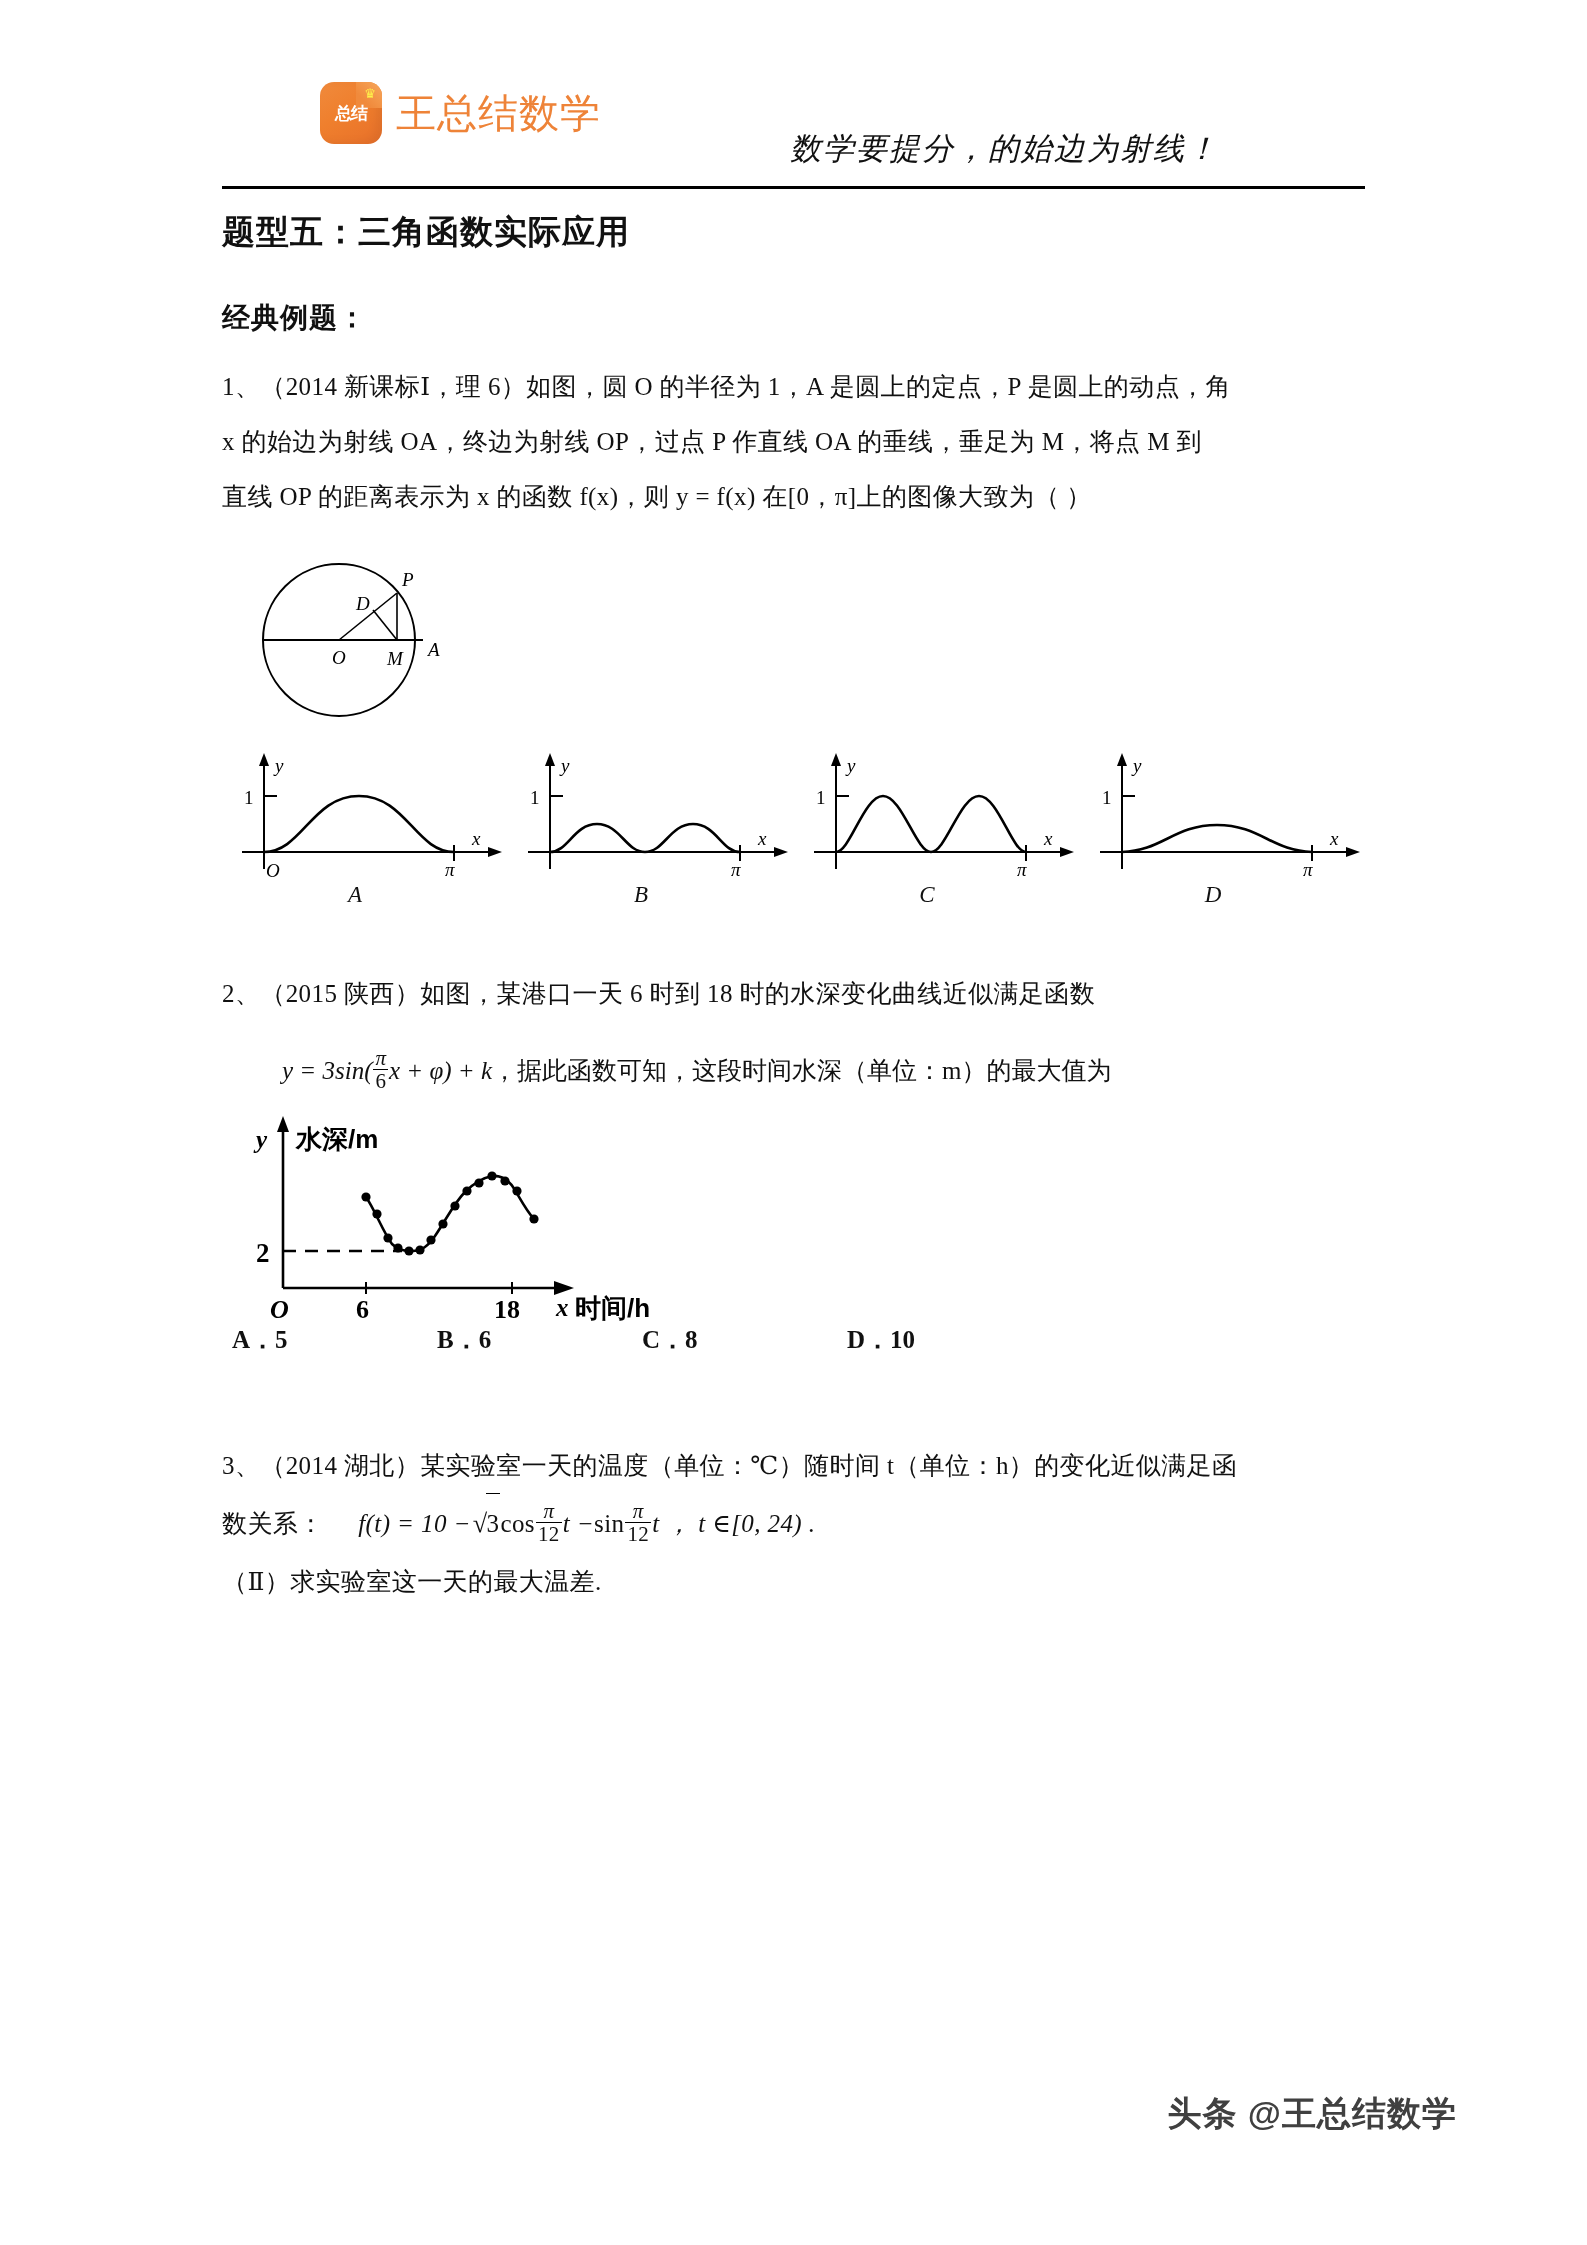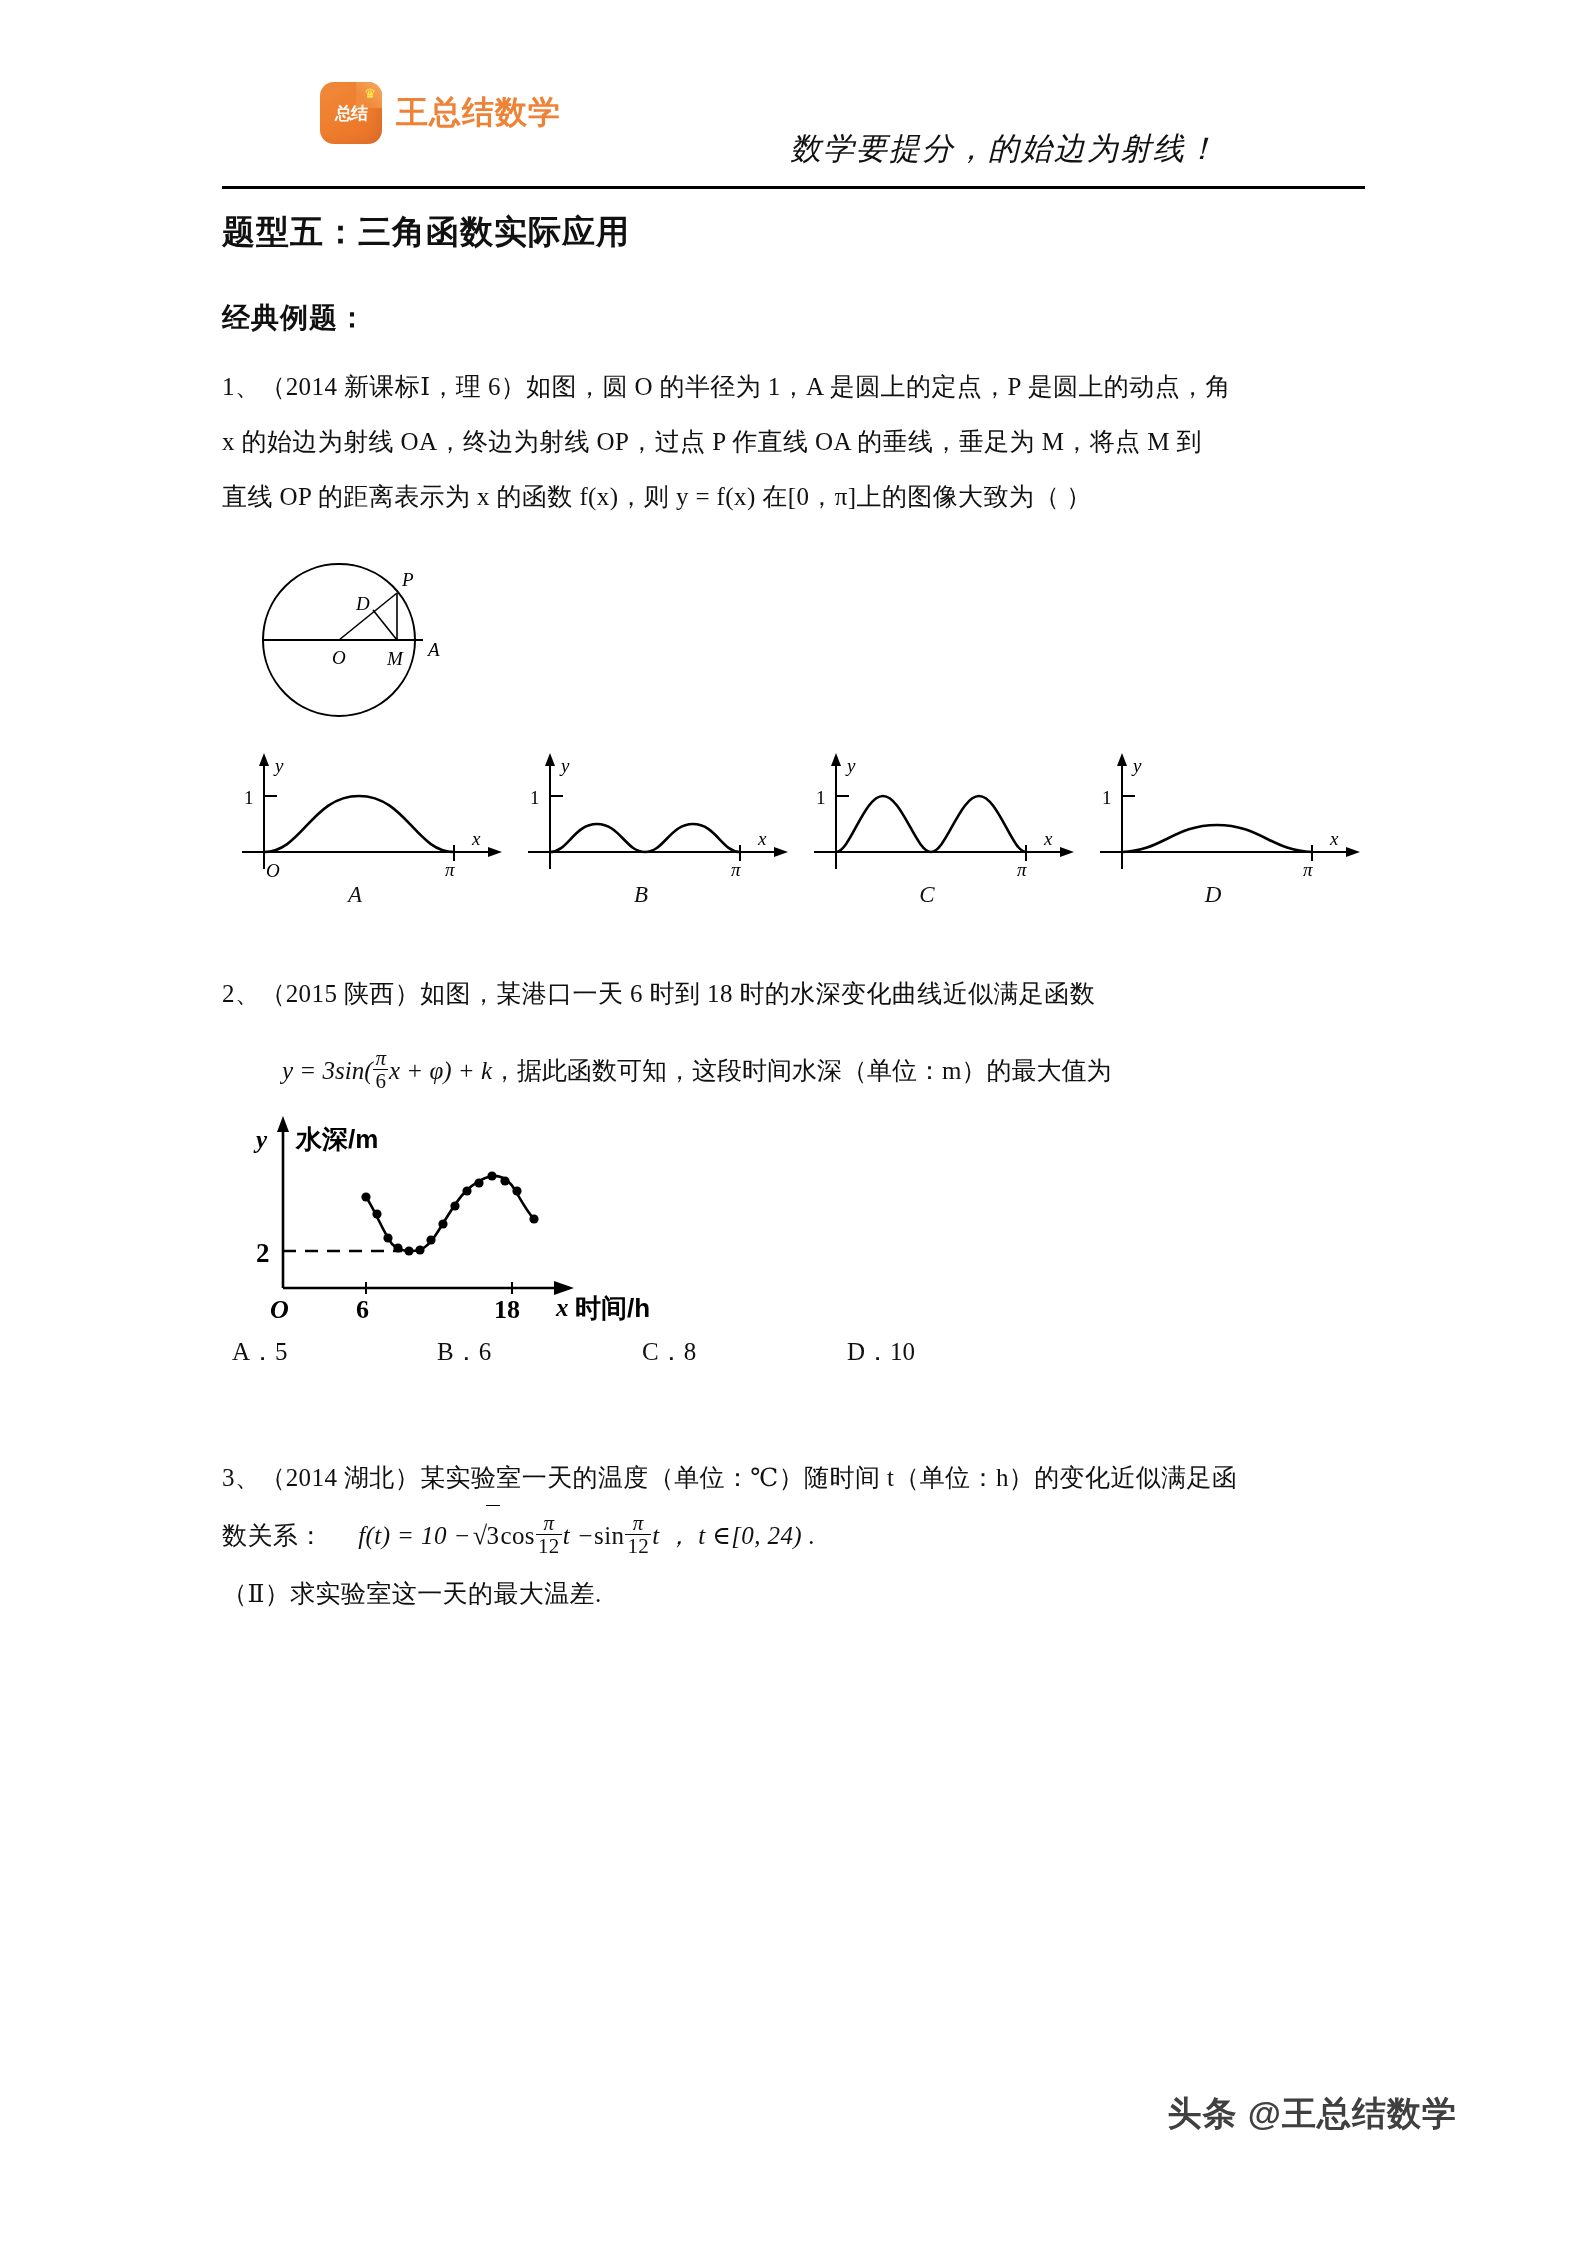--- a/index.html
+++ b/index.html
@@ -45,22 +45,22 @@
     position:absolute; right:6px; top:5px;
     font-size: 13px; color:#fff34a; line-height:1;
   }
   .logo-badge .txt {
     color:#fff; font-weight:bold; font-size:17px;
     font-family:"Liberation Sans","DejaVu Sans",sans-serif;
     letter-spacing:-1px; position:relative; z-index:2;
   }
   .logo-name {
     color:#ee8338;
-    font-size: 32px;
-    font-weight: bold;
+    font-size: 40px;
+    font-weight: normal;
     letter-spacing: 1px;
     font-family:"Liberation Sans","DejaVu Sans",sans-serif;
   }
   .tagline {
     position:absolute;
     left: 790px;
     top: 128px;
     font-size: 31px;
     font-family: "Liberation Serif","DejaVu Serif",serif;
     font-style: italic;
@@ -131,23 +131,24 @@
     padding-left: 60px;
     line-height: 40px;
   }
 
   
   .fig-circle { margin-top: 24px; padding-left: 22px; }
   .fig-options { margin-top: 16px; display:flex; gap: 0px; padding-left: 10px;}
   .fig-water { margin-top: 14px; padding-left: 4px; }
   .choices {
     font-size: 25px;
-    margin-top: 14px;
+    margin-top: 2px;
     padding-left: 10px;
     display:flex;
+    font-weight:bold;
   }
   .choices span { display:inline-block; }
 
   
   .footer-brand {
     position:absolute;
     right: 130px;
     bottom: 108px;
     font-size: 34px;
     font-weight: bold;

